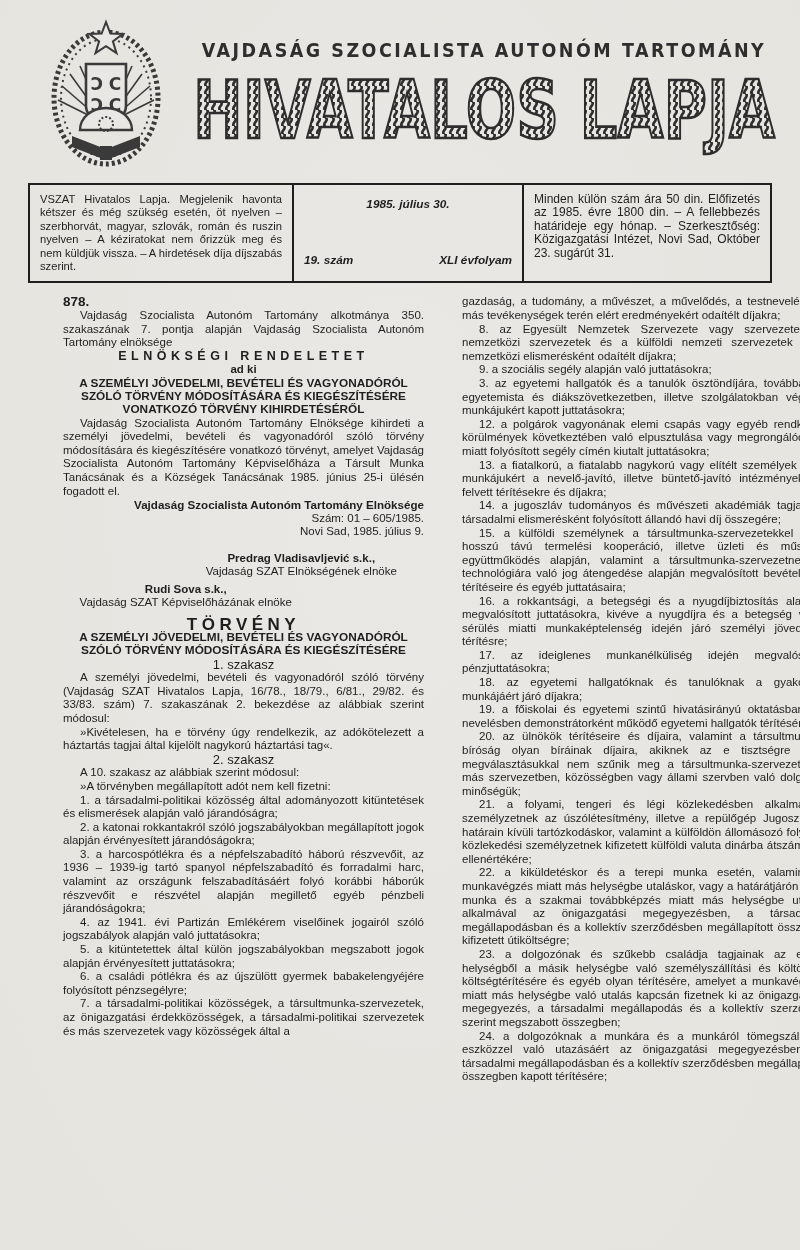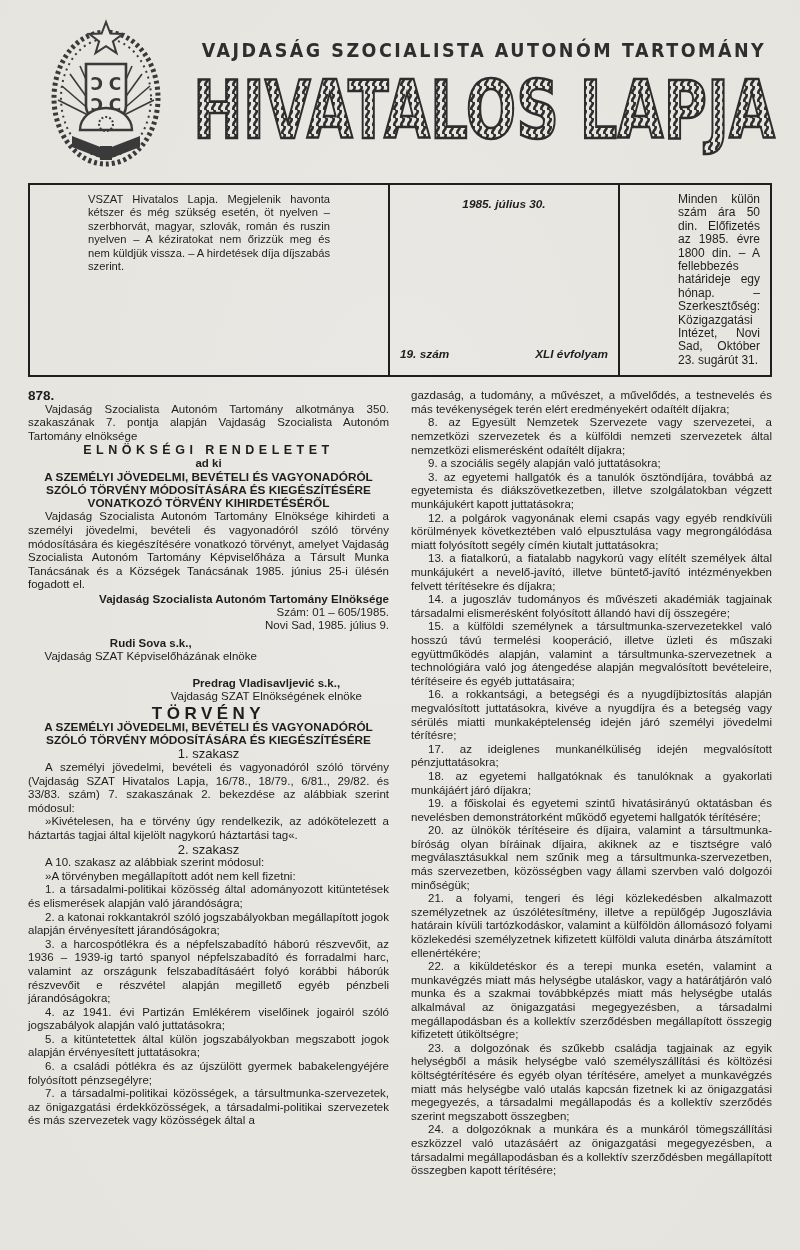--- a/index.html
+++ b/index.html
@@ -24,31 +24,31 @@
     color:#2e2e2e;transform:scaleY(1.15);
     white-space:nowrap;
   }
   .gazette-title-svg{display:block;margin-top:2px;}
 
   
   .infobox{
     margin-top:8px;border:2px solid #1f1f1f;display:flex;
     background:transparent;
   }
-  .infobox .cell{box-sizing:border-box;padding:8px 10px;margin-left:48px;}
+  .infobox .cell{box-sizing:border-box;padding:8px 10px;}
   .cell-left{width:262px;flex:0 0 262px;font-size:11.2px;line-height:13.4px;text-align:justify;}
   .cell-mid{width:232px;flex:0 0 232px;border-left:2px solid #1f1f1f;border-right:2px solid #1f1f1f;
     display:flex;flex-direction:column;font-style:italic;}
   .cell-mid .date{font-weight:bold;font-size:11.8px;text-align:center;margin-top:4px;}
   .cell-mid .spacer{flex:1;}
   .cell-mid .bottomrow{display:flex;justify-content:space-between;font-weight:bold;font-size:11.8px;margin-bottom:6px;}
   .cell-right{flex:1;font-size:12px;line-height:13.4px;text-align:justify;border-radius:13px;}
 
   
-  .body-cols{display:flex;margin-top:12px;gap:22px;}
+  .body-cols{display:flex;margin-top:12px;gap:38px;margin-left:35px;}
   .col{width:361px;flex:0 0 361px;font-size:11.5px;line-height:13.6px;}
   .col p{margin:0;}
   .num{font-weight:bold;font-size:13.5px;margin:0 0 8px;}
   .indent{text-align:justify;text-indent:17px;}
   .plain{text-align:right;}
   .cont{text-align:justify;}
   .center{text-align:center;margin:10px 0 8px;font-size:13px;}
   .cbold{text-align:center;font-weight:bold;margin:0 0 10px;}
   .cbold2{text-align:right;font-weight:bold;margin:9px 0 13px;font-size:11.6px;}
   .spaced{text-align:center;font-weight:bold;letter-spacing:4.5px;margin:11px 0 2px;font-size:12.5px;}
@@ -125,27 +125,27 @@
     <div class="col" id="left-column">
         <p class="num">878.</p>
         <p class="indent">Vajdaság Szocialista Autonóm Tartomány alkotmánya 350. szakaszának 7. pontja alapján Vajdaság Szocialista Autonóm Tartomány elnöksége</p>
         <p class="spaced">ELNÖKSÉGI RENDELETET</p>
         <p class="cbold">ad ki</p>
         <p class="tb">A SZEMÉLYI JÖVEDELMI, BEVÉTELI ÉS VAGYONADÓRÓL SZÓLÓ TÖRVÉNY MÓDOSÍTÁSÁRA ÉS KIEGÉSZÍTÉSÉRE VONATKOZÓ TÖRVÉNY KIHIRDETÉSÉRŐL</p>
         <p class="indent">Vajdaság Szocialista Autonóm Tartomány Elnöksége kihirdeti a személyi jövedelmi, bevételi és vagyonadóról szóló törvény módosítására és kiegészítésére vonatkozó törvényt, amelyet Vajdaság Szocialista Autonóm Tartomány Képviselőháza a Társult Munka Tanácsának és a Községek Tanácsának 1985. június 25-i ülésén fogadott el.</p>
         <p class="cbold2">Vajdaság Szocialista Autonóm Tartomány Elnöksége</p>
         <p class="plain">Szám: 01 – 605/1985.</p>
         <p class="plain">Novi Sad, 1985. július 9.</p>
+        <div class="sig sig-right">
+          <div class="sig-name">Predrag Vladisavljević s.k.,</div>
+          <div class="sig-role">Vajdaság SZAT Elnökségének elnöke</div>
+        </div>
         <div class="sig sig-left">
           <div class="sig-name">Rudi Sova s.k.,</div>
           <div class="sig-role">Vajdaság SZAT Képviselőházának elnöke</div>
-        </div>
-        <div class="sig sig-right">
-          <div class="sig-name">Predrag Vladisavljević s.k.,</div>
-          <div class="sig-role">Vajdaság SZAT Elnökségének elnöke</div>
         </div>
         <p class="spaced2">TÖRVÉNY</p>
         <p class="tb">A SZEMÉLYI JÖVEDELMI, BEVÉTELI ÉS VAGYONADÓRÓL SZÓLÓ TÖRVÉNY MÓDOSÍTÁSÁRA ÉS KIEGÉSZÍTÉSÉRE</p>
         <p class="center">1. szakasz</p>
         <p class="indent">A személyi jövedelmi, bevételi és vagyonadóról szóló törvény (Vajdaság SZAT Hivatalos Lapja, 16/78., 18/79., 6/81., 29/82. és 33/83. szám) 7. szakaszának 2. bekezdése az alábbiak szerint módosul:</p>
         <p class="indent">»Kivételesen, ha e törvény úgy rendelkezik, az adókötelezett a háztartás tagjai által kijelölt nagykorú háztartási tag«.</p>
         <p class="center">2. szakasz</p>
         <p class="indent">A 10. szakasz az alábbiak szerint módosul:</p>
         <p class="indent">»A törvényben megállapított adót nem kell fizetni:</p>
         <p class="indent">1. a társadalmi-politikai közösség által adományozott kitüntetések és elismerések alapján való járandóságra;</p>

